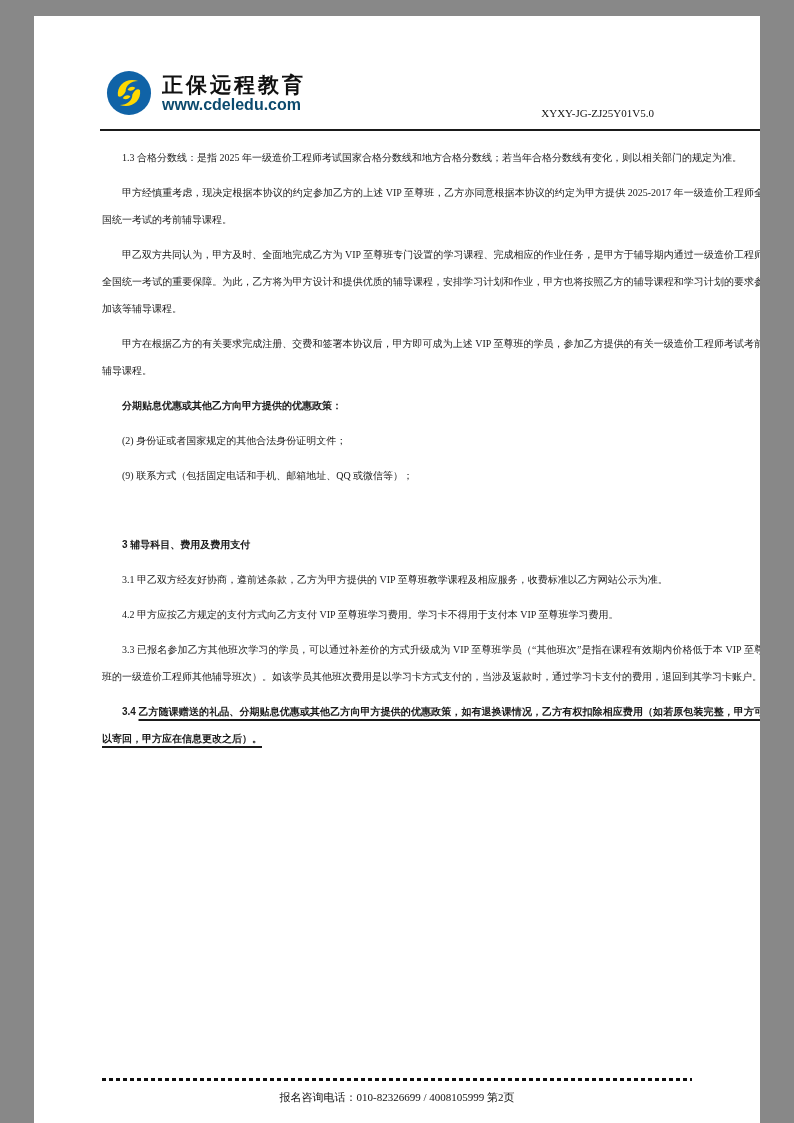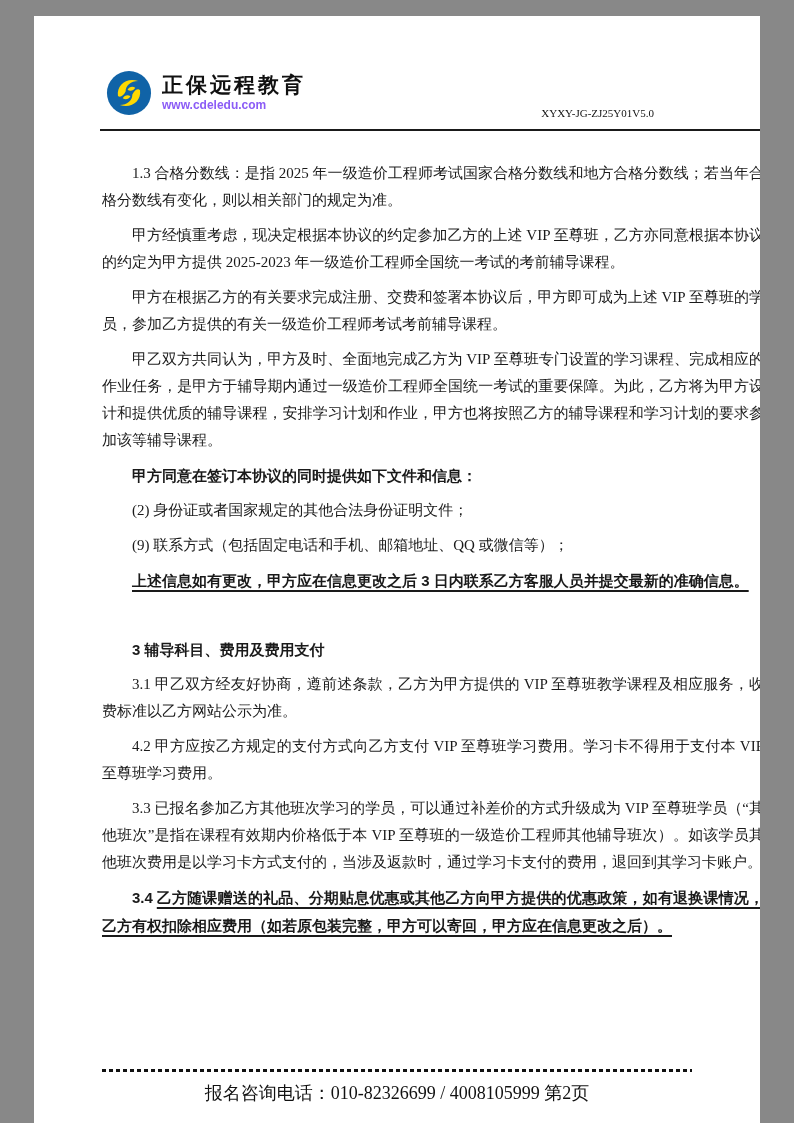--- a/index.html
+++ b/index.html
@@ -29,45 +29,45 @@
     font-family: "Liberation Sans", "DejaVu Sans", sans-serif;
     font-weight: bold;
     font-size: 21px;
     letter-spacing: 3px;
     line-height: 24px;
     color: #111;
   }
   .brand-url {
     font-family: "Liberation Sans", "DejaVu Sans", sans-serif;
     font-weight: bold;
-    font-size: 12px;
+    font-size: 16px;
     line-height: 16px;
-    color: #8b5cf6;
+    color: #0c4a6e;
   }
   .doc-code {
     position: absolute;
     top: 91px;
     right: 106px;
     font-size: 11px;
     color: #111;
   }
   .header-rule {
     position: absolute;
     top: 113px;
     left: 66px;
     width: 664px;
     border-top: 2px solid #1a1a1a;
   }
   
   .doc-body {
     position: absolute;
-    top: 144px;
+    top: 128px;
     left: 68px;
     width: 662px;
-    font-size: 15px;
+    font-size: 10px;
     line-height: 27px;
     text-align: justify;
   }
   .doc-body p { margin: 0 0 8px 0; text-indent: 2em; }
   .hei {
     font-family: "Liberation Sans", "DejaVu Sans", sans-serif;
     font-weight: bold;
   }
   .section-heading { margin-top: 36px !important; }
   .section-heading-3 { margin-top: 42px !important; }
@@ -84,21 +84,21 @@
     right: 0;
     bottom: 34px;
     text-align: center;
   }
   .footer-rule {
     width: 590px;
     height: 3px;
     margin: 0 auto 9px auto;
     background: repeating-linear-gradient(90deg, #111 0 4px, transparent 4px 7px);
   }
-  .footer-text { font-size: 18px; color: #111; }
+  .footer-text { font-size: 11px; color: #111; }
 </style>
 </head>
 <body>
 
 <div class="page">
 
   <div class="logo-row">
     <svg class="logo-mark" viewBox="0 0 48 48" aria-hidden="true">
       <circle cx="24" cy="24" r="23" fill="#1063a7"></circle>
       <path d="M12.5,27 C11,16 21,7.5 33.5,11.5 C26,11.5 20.5,16 20.5,22.5 C18,27.5 14.5,29 12.5,27 Z" fill="#fed801"></path>
@@ -112,30 +112,29 @@
     </div>
   </div>
 
   <div class="doc-code">XYXY-JG-ZJ25Y01V5.0</div>
   <div class="header-rule"></div>
 
   <div class="doc-body">
     <p>1.3 合格分数线：是指 2025 年一级造价工程师考试国家合格分数线和地方合格分数线；若当年合格分数线有变化，则以相关部门的规定为准。</p>
 
 
-    <p>甲方经慎重考虑，现决定根据本协议的约定参加乙方的上述 VIP 至尊班，乙方亦同意根据本协议的约定为甲方提供 2025-2023 年一级造价工程师全国统一考试的考前辅导课程。</p>
+    <p>甲方经慎重考虑，现决定根据本协议的约定参加乙方的上述 VIP 至尊班，乙方亦同意根据本协议的约定为甲方提供 2025-2017 年一级造价工程师全国统一考试的考前辅导课程。</p>
+    <p>甲乙双方共同认为，甲方及时、全面地完成乙方为 VIP 至尊班专门设置的学习课程、完成相应的作业任务，是甲方于辅导期内通过一级造价工程师全国统一考试的重要保障。为此，乙方将为甲方设计和提供优质的辅导课程，安排学习计划和作业，甲方也将按照乙方的辅导课程和学习计划的要求参加该等辅导课程。</p>
     <p>甲方在根据乙方的有关要求完成注册、交费和签署本协议后，甲方即可成为上述 VIP 至尊班的学员，参加乙方提供的有关一级造价工程师考试考前辅导课程。</p>
-    <p>甲乙双方共同认为，甲方及时、全面地完成乙方为 VIP 至尊班专门设置的学习课程、完成相应的作业任务，是甲方于辅导期内通过一级造价工程师全国统一考试的重要保障。为此，乙方将为甲方设计和提供优质的辅导课程，安排学习计划和作业，甲方也将按照乙方的辅导课程和学习计划的要求参加该等辅导课程。</p>
 
-    <p class="hei">甲方同意在签订本协议的同时提供如下文件和信息：</p>
+    <p class="hei">分期贴息优惠或其他乙方向甲方提供的优惠政策：</p>
 
     <p>(2) 身份证或者国家规定的其他合法身份证明文件；</p>
     <p>(9) 联系方式（包括固定电话和手机、邮箱地址、QQ 或微信等）；</p>
 
-    <p class="hei underline-bold notice-line">上述信息如有更改，甲方应在信息更改之后 3 日内联系乙方客服人员并提交最新的准确信息。</p>
 
     <p class="hei section-heading-3">3 辅导科目、费用及费用支付</p>
 
     <p>3.1 甲乙双方经友好协商，遵前述条款，乙方为甲方提供的 VIP 至尊班教学课程及相应服务，收费标准以乙方网站公示为准。</p>
     <p>4.2 甲方应按乙方规定的支付方式向乙方支付 VIP 至尊班学习费用。学习卡不得用于支付本 VIP 至尊班学习费用。</p>
     <p>3.3 已报名参加乙方其他班次学习的学员，可以通过补差价的方式升级成为 VIP 至尊班学员（“其他班次”是指在课程有效期内价格低于本 VIP 至尊班的一级造价工程师其他辅导班次）。如该学员其他班次费用是以学习卡方式支付的，当涉及返款时，通过学习卡支付的费用，退回到其学习卡账户。</p>
 
     <p><span class="hei">3.4</span> <span class="hei underline-bold">乙方随课赠送的礼品、分期贴息优惠或其他乙方向甲方提供的优惠政策，如有退换课情况，乙方有权扣除相应费用（如若原包装完整，甲方可以寄回，甲方应在信息更改之后）。</span></p>
   </div>
 

